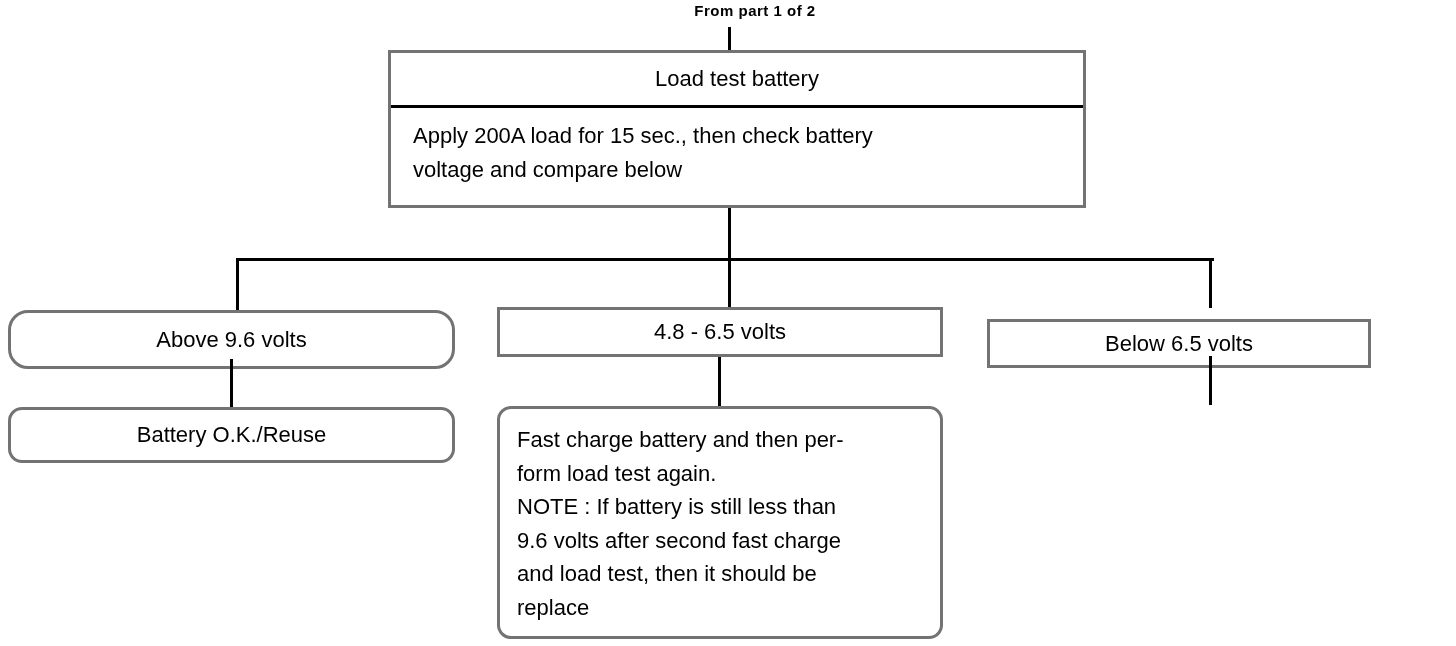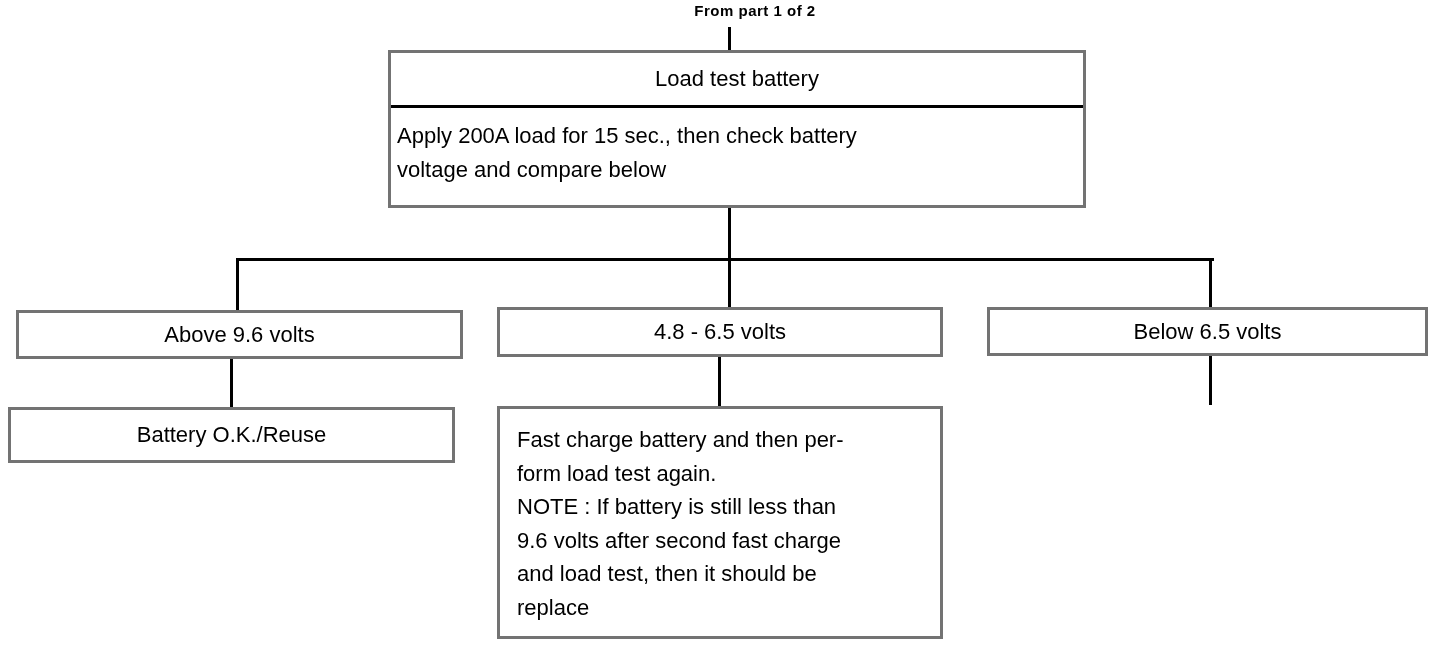--- a/index.html
+++ b/index.html
@@ -47,37 +47,38 @@
   .root-title {
     height: 52px;
     border-bottom: 3px solid #000000;
     display: flex;
     align-items: center;
     justify-content: center;
     font-size: 22px;
   }
   .root-body {
     flex: 1;
-    padding: 11px 6px;
+    padding: 11px 22px;
     font-size: 22px;
     line-height: 34px;
     white-space: pre-line;
   }
   .cond-box {
     display: flex;
     align-items: center;
     justify-content: center;
     font-size: 22px;
   }
-  .cond-left  { left: 16px;   top: 310px; width: 447px; height: 49px; }
+  .cond-left  { left: 8px;   top: 310px; width: 447px; height: 59px; border-radius: 20px; }
   .cond-mid   { left: 497px; top: 307px; width: 446px; height: 50px; }
-  .cond-right { left: 987px; top: 307px; width: 441px; height: 49px; }
+  .cond-right { left: 987px; top: 319px; width: 384px; height: 49px; }
   .result-box {
     font-size: 22px;
     white-space: pre-line;
+    border-radius: 14px;
   }
   .result-left {
     left: 8px; top: 407px; width: 447px; height: 56px;
     display: flex; align-items: center; justify-content: center;
   }
   .result-mid {
     left: 497px; top: 406px; width: 446px; height: 233px;
     padding: 14px 10px 10px 17px;
     line-height: 33.5px;
   }

